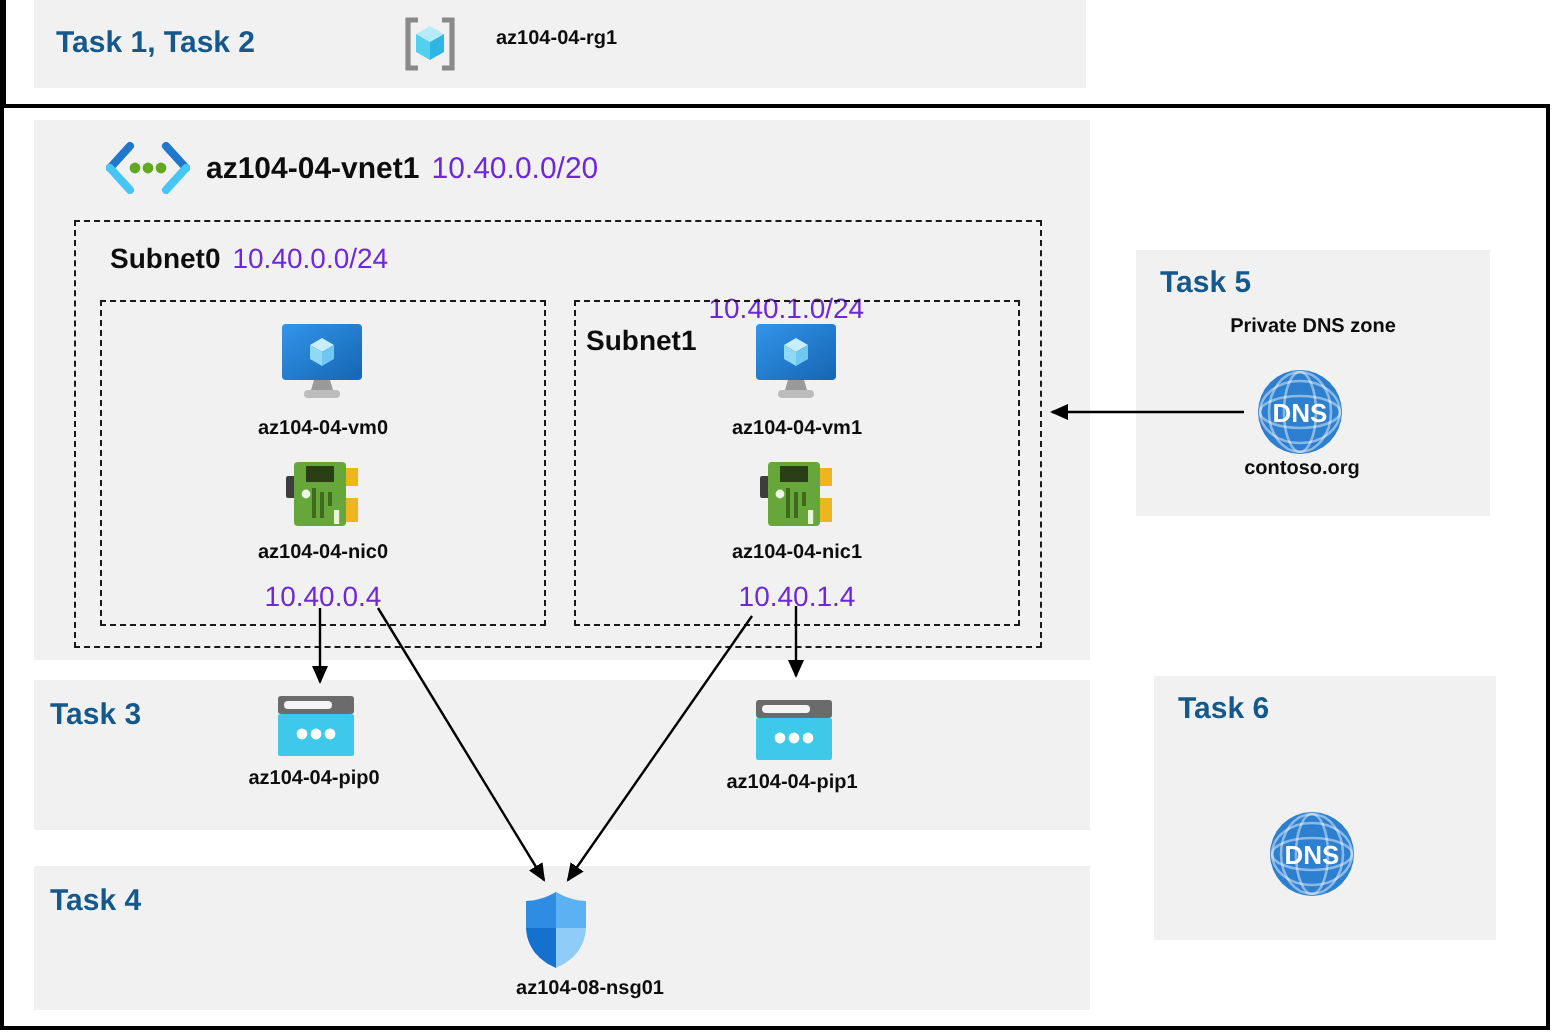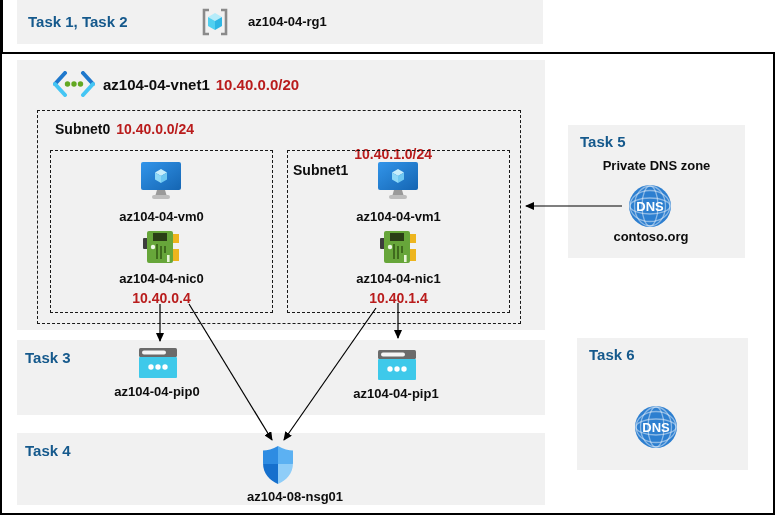--- a/index.html
+++ b/index.html
@@ -5,22 +5,22 @@
   html,body{margin:0;padding:0;}
   body{
     width:776px;height:517px;position:relative;overflow:hidden;
     background:#ffffff;
     font-family:"Liberation Sans","DejaVu Sans",sans-serif;
     color:#111;
   }
   .abs{position:absolute;}
   .panel{position:absolute;background:#f1f1f1;}
   .task-label{font-size:15px;font-weight:bold;color:#15598c;white-space:nowrap;}
-  .res-name{font-size:13px;font-weight:bold;color:#0d0d0d;white-space:nowrap;}
-  .plain{font-size:14px;font-weight:bold;color:#b91c1c;white-space:nowrap;}
+  .res-name{font-size:10px;font-weight:bold;color:#0d0d0d;white-space:nowrap;}
+  .plain{font-size:14px;font-weight:normal;color:#6d28d9;white-space:nowrap;}
   .dashed{position:absolute;border:1.5px dashed #1a1a1a;background:transparent;}
   .ctr{text-align:center;}
   .row{display:flex;align-items:center;gap:6px;}
   #main-box{position:absolute;left:0;top:52px;width:771px;height:459px;border:2px solid #000;}
   #edge-left{position:absolute;left:0;top:0;width:3px;height:54px;background:#000;}
   svg{display:block;}
   #arrow-layer{position:absolute;left:0;top:0;pointer-events:none;z-index:50;}
 </style>
 </head>
 <body>

